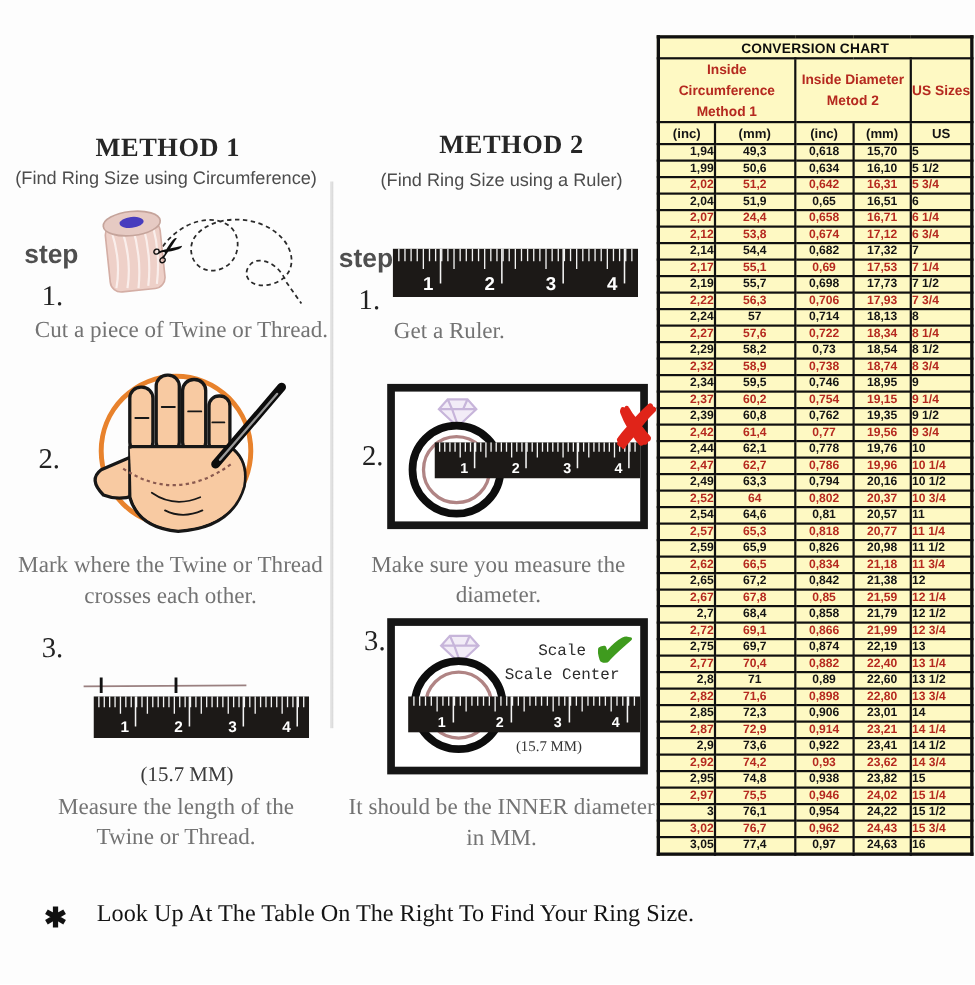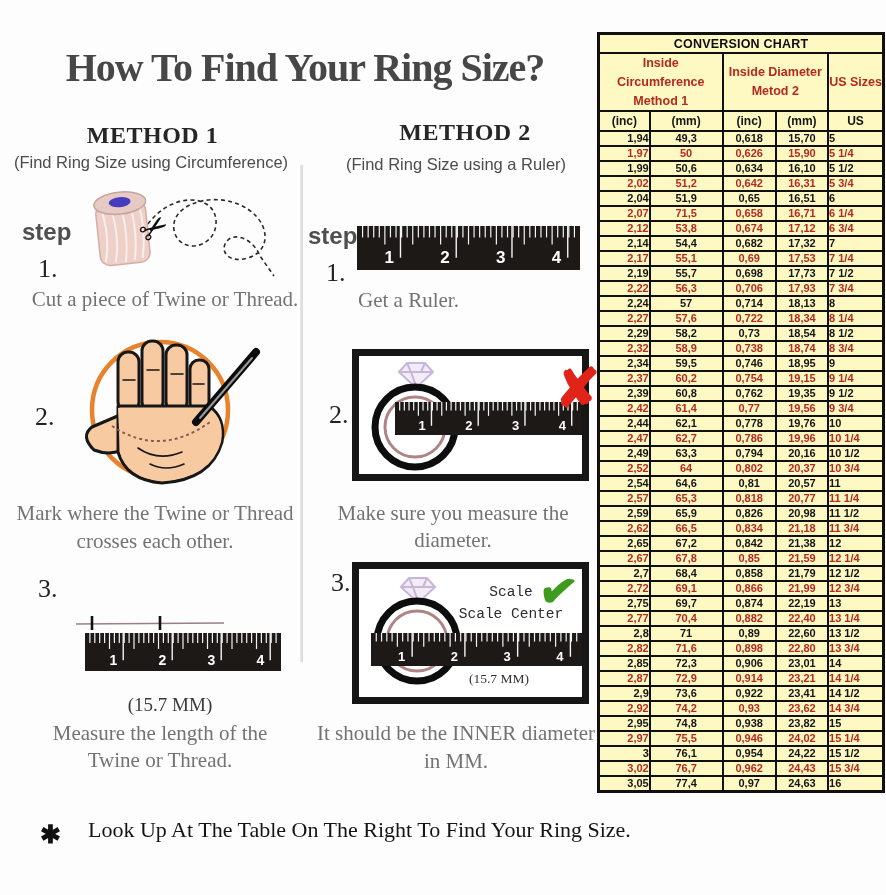--- a/index.html
+++ b/index.html
@@ -41,21 +41,20 @@
   tr.k{color:#141414;} tr.r{color:#b5291f;}
   td.c0{text-align:right;padding-right:3px;}
   td.c1,td.c2,td.c3{text-align:center;}
   td.c4{text-align:left;padding-left:7px;}
 </style>
 </head>
 <body>
 
 <div class="canvas">
 
-  <div class="abs page-title center" style="left:20px;top:44px;width:570px;">How To Find Your Ring Size?</div>
 
   <div class="abs method-heading center" style="left:20px;top:122px;width:265px;">METHOD 1</div>
   <div class="abs method-subtitle sans center" style="left:0px;top:153px;width:302px;">(Find Ring Size using Circumference)</div>
 
   <div class="abs method-heading center" style="left:335px;top:119px;width:260px;">METHOD 2</div>
   <div class="abs method-subtitle sans center" style="left:315px;top:155px;width:282px;">(Find Ring Size using a Ruler)</div>
 
   <div class="abs divider" style="left:300px;top:165px;height:497px;"></div>
 
   <div class="abs step-label sans" style="left:22px;top:218px;">step</div>
@@ -388,27 +387,20 @@
         </tr>
       </thead>
       <tbody>
           <tr class="k">
             <td class="c0">1,94</td>
             <td class="c1">49,3</td>
             <td class="c2">0,618</td>
             <td class="c3">15,70</td>
             <td class="c4">5</td>
           </tr>
-          <tr class="r">
-            <td class="c0">1,97</td>
-            <td class="c1">50</td>
-            <td class="c2">0,626</td>
-            <td class="c3">15,90</td>
-            <td class="c4">5 1/4</td>
-          </tr>
           <tr class="k">
             <td class="c0">1,99</td>
             <td class="c1">50,6</td>
             <td class="c2">0,634</td>
             <td class="c3">16,10</td>
             <td class="c4">5 1/2</td>
           </tr>
           <tr class="r">
             <td class="c0">2,02</td>
             <td class="c1">51,2</td>
@@ -418,21 +410,21 @@
           </tr>
           <tr class="k">
             <td class="c0">2,04</td>
             <td class="c1">51,9</td>
             <td class="c2">0,65</td>
             <td class="c3">16,51</td>
             <td class="c4">6</td>
           </tr>
           <tr class="r">
             <td class="c0">2,07</td>
-            <td class="c1">71,5</td>
+            <td class="c1">24,4</td>
             <td class="c2">0,658</td>
             <td class="c3">16,71</td>
             <td class="c4">6 1/4</td>
           </tr>
           <tr class="r">
             <td class="c0">2,12</td>
             <td class="c1">53,8</td>
             <td class="c2">0,674</td>
             <td class="c3">17,12</td>
             <td class="c4">6 3/4</td>

